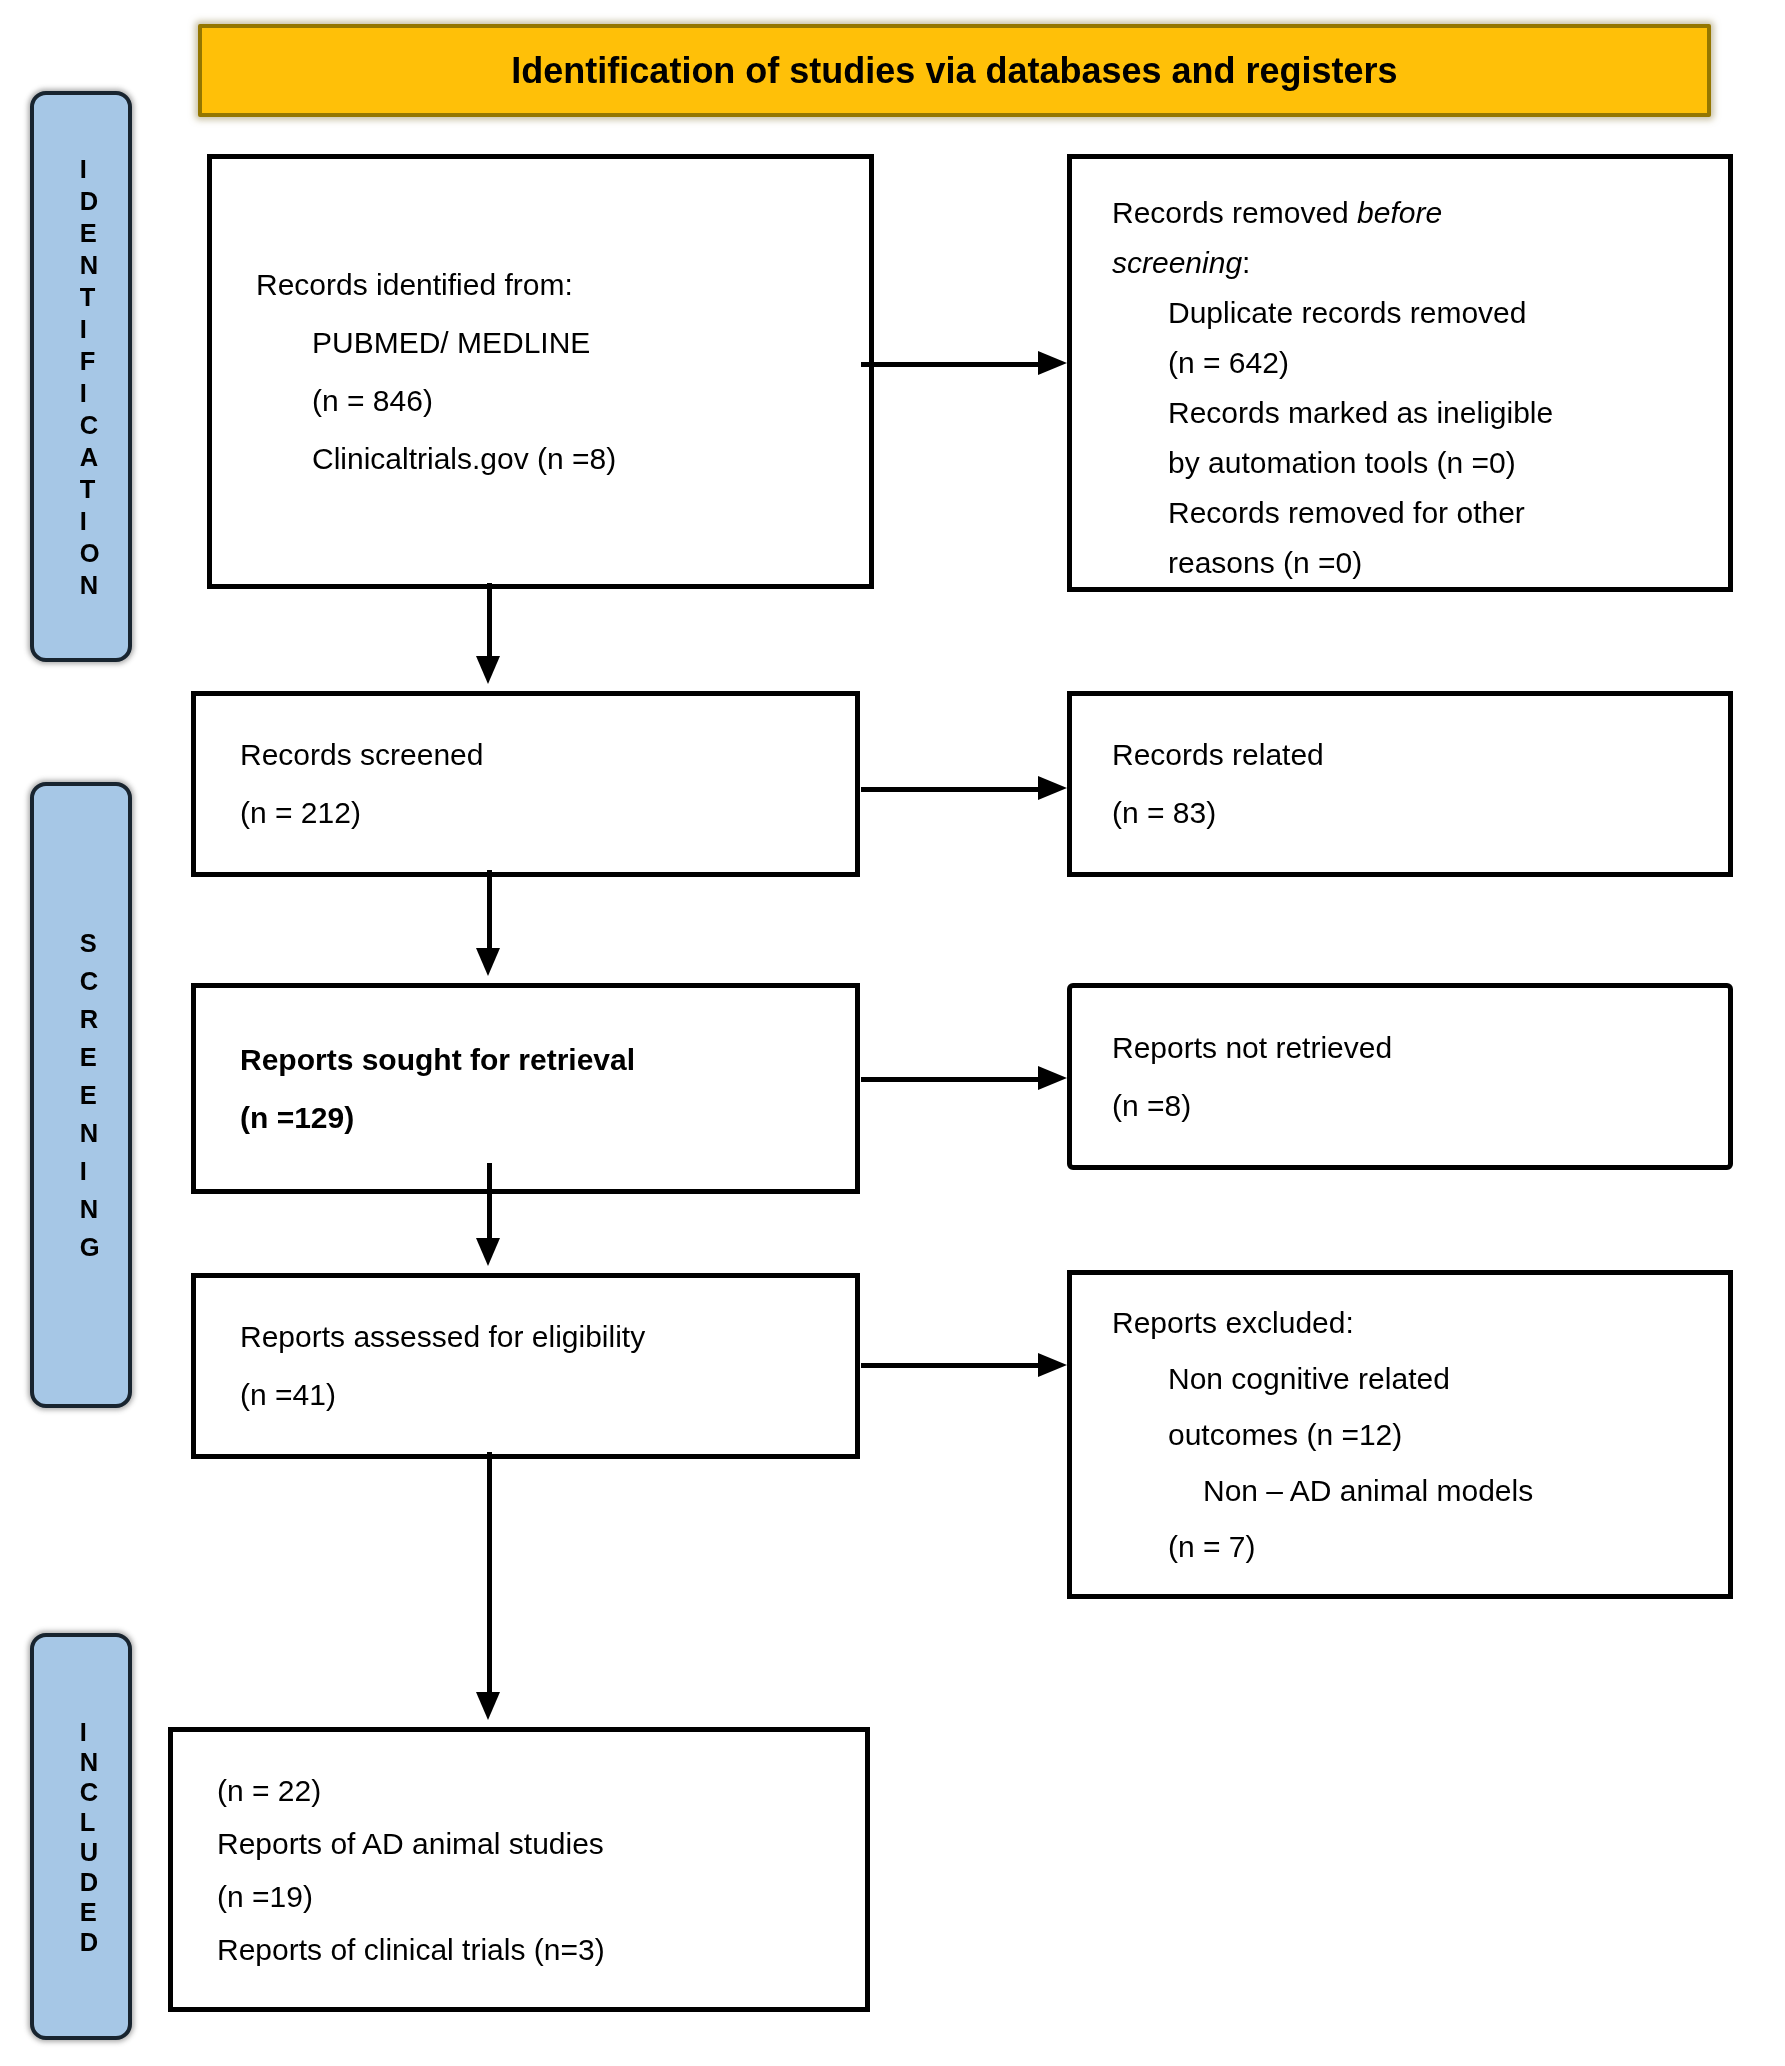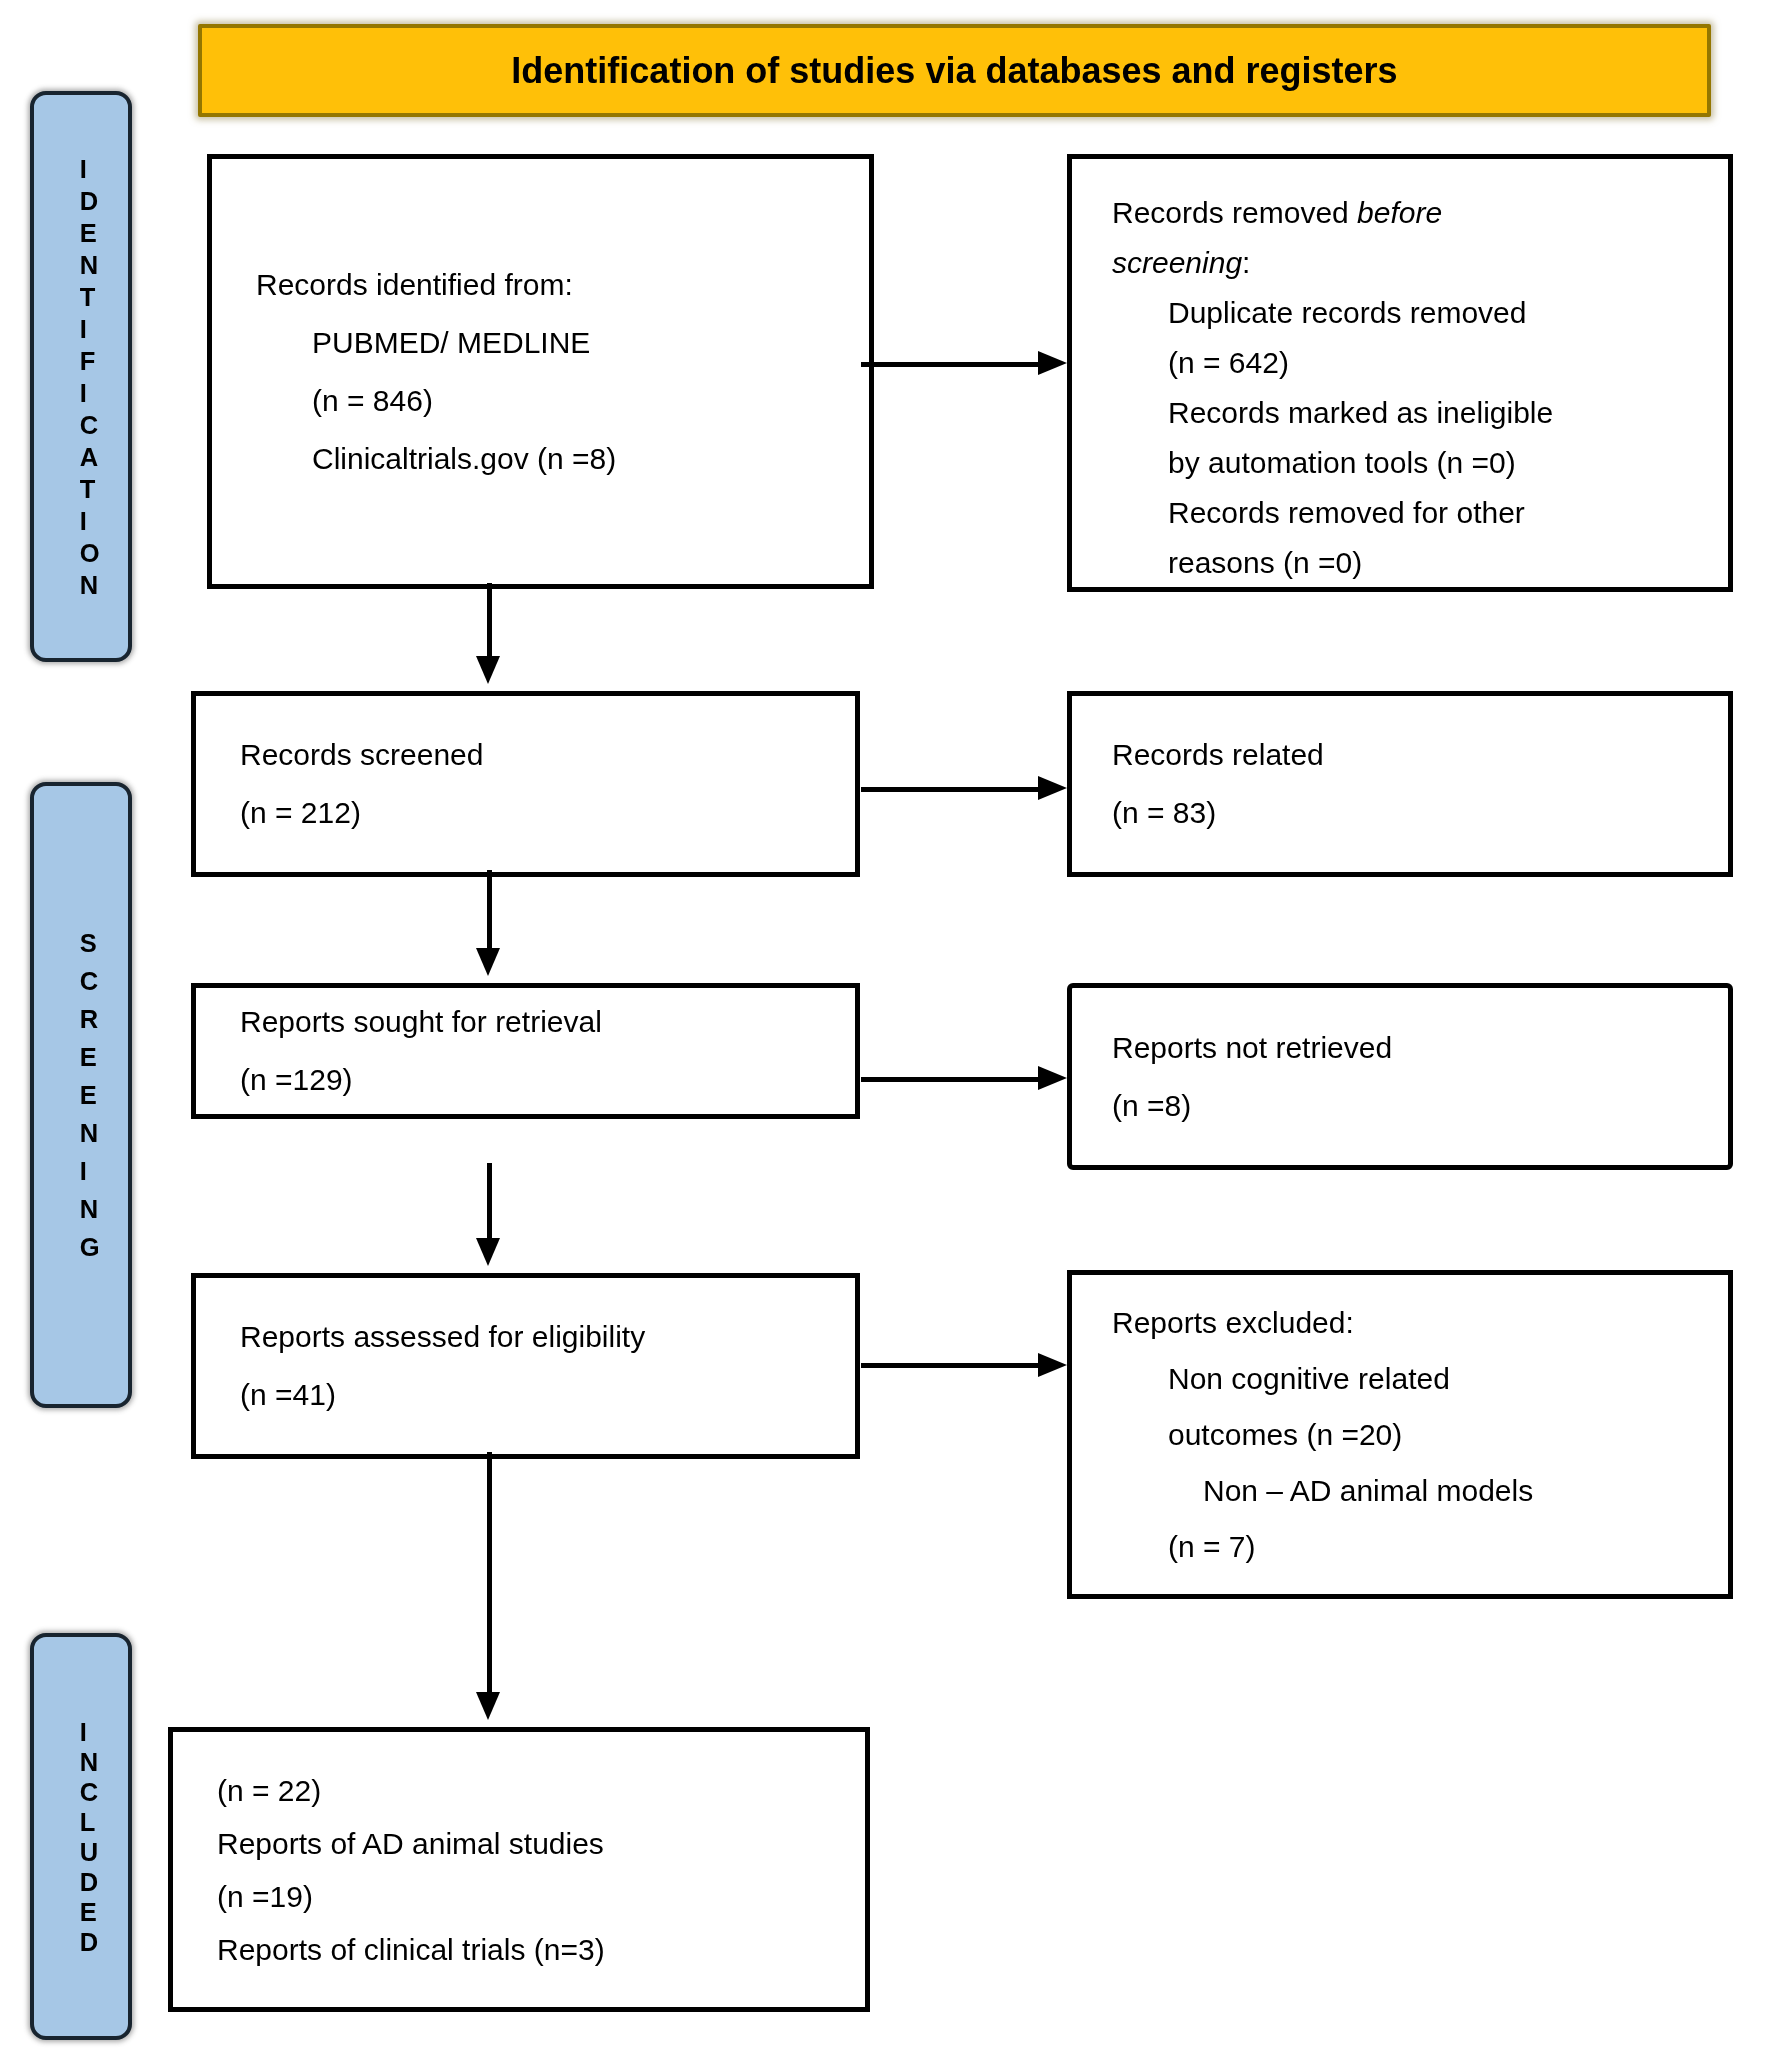--- a/index.html
+++ b/index.html
@@ -45,21 +45,21 @@
     position:absolute; box-sizing:border-box; background:#ffffff;
     border:5.5px solid var(--box-border,#000);
     display:flex; flex-direction:column; justify-content:center;
     font-size:30px; line-height:58px; padding-left:44px; padding-right:9.7px;margin-top:7px;
   }
   #box-l1{left:207px; top:147px; width:667px; height:435px;}
   #box-r1{left:1067px; top:147px; width:666px; height:438px;
           line-height:50px; justify-content:flex-start; padding-top:29px; padding-left:40px;}
   #box-l2{left:191px; top:684px; width:669px; height:186px;}
   #box-r2{left:1067px; top:684px; width:666px; height:186px; padding-left:40px;}
-  #box-l3{left:191px; top:976px; width:669px; height:136px;}
+  #box-l3{left:191px; top:976px; width:669px; height:211px;font-weight:bold;}
   #box-r3{left:1067px; top:976px; width:666px; height:187px; padding-left:40px;border-radius:6px;}
   #box-l4{left:191px; top:1266px; width:669px; height:186px;}
   #box-r4{left:1067px; top:1263px; width:666px; height:329px; line-height:56px; padding-left:40px;}
   #box-l5{left:168px; top:1720px; width:702px; height:285px; line-height:53px;}
   .line{white-space:nowrap;}
   .indent1{padding-left:56px;}
   .indent2{padding-left:91px;}
   .it{font-style:italic;}
   
   .vline{position:absolute; left:487px; width:4.9px; background:var(--arrow,#000);}
@@ -135,21 +135,21 @@
     <div class="line">(n =8)</div>
   </div>
 
   <div class="flowbox" id="box-l4">
     <div class="line">Reports assessed for eligibility</div>
     <div class="line">(n =41)</div>
   </div>
   <div class="flowbox" id="box-r4">
     <div class="line">Reports excluded:</div>
     <div class="line indent1">Non cognitive related</div>
-    <div class="line indent1">outcomes (n =20)</div>
+    <div class="line indent1">outcomes (n =12)</div>
     <div class="line indent2">Non – AD  animal models</div>
     <div class="line indent1">(n = 7)</div>
   </div>
 
   <div class="flowbox" id="box-l5">
     <div class="line">(n = 22)</div>
     <div class="line">Reports of AD animal studies</div>
     <div class="line">(n =19)</div>
     <div class="line">Reports of clinical trials (n=3)</div>
   </div>

